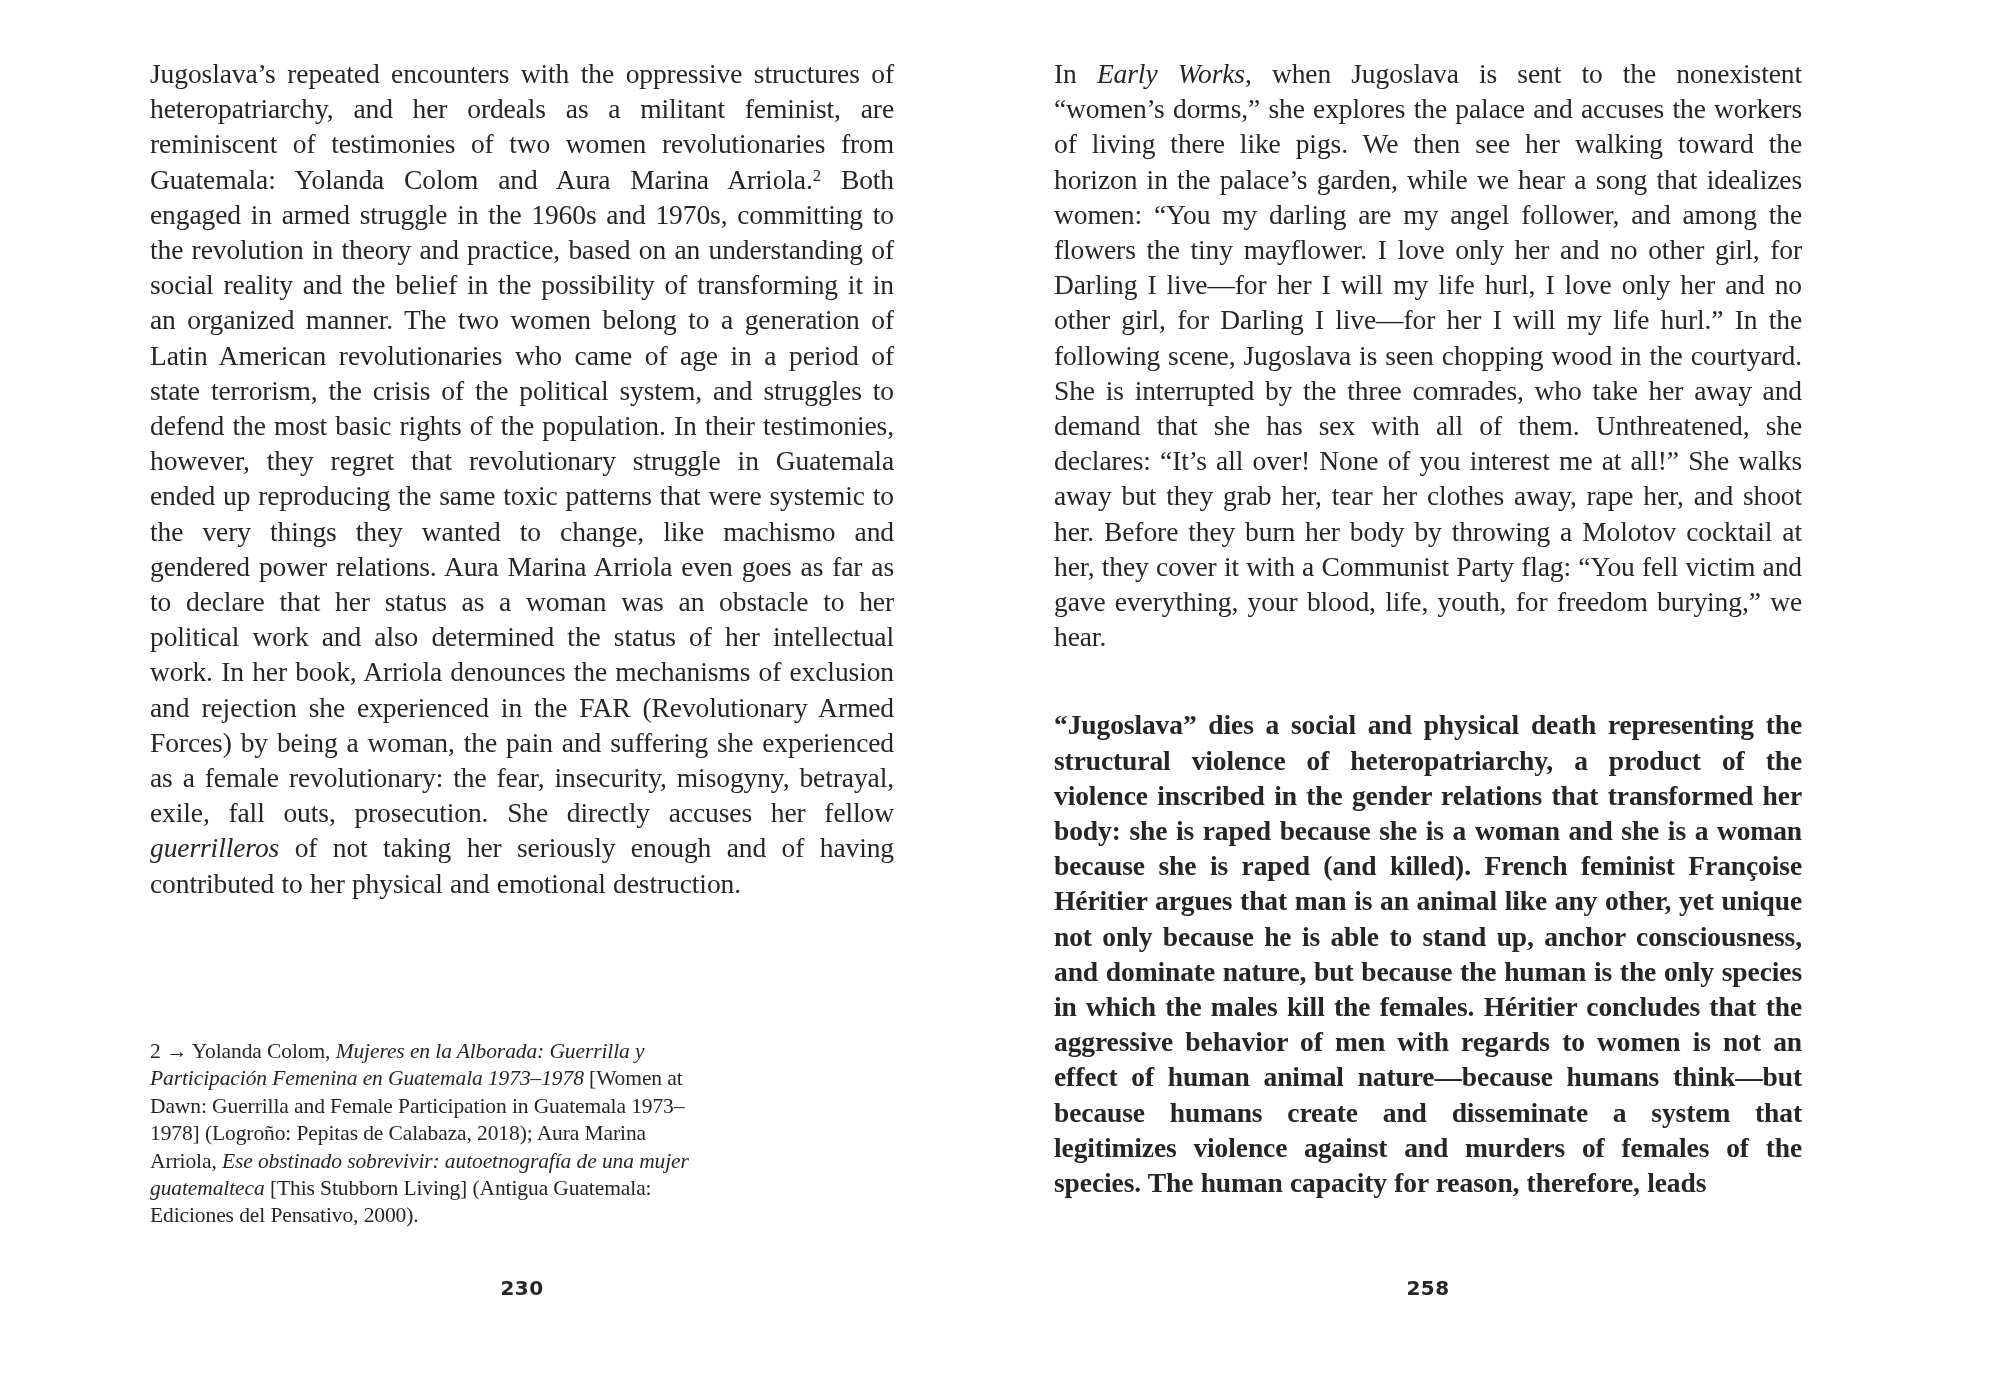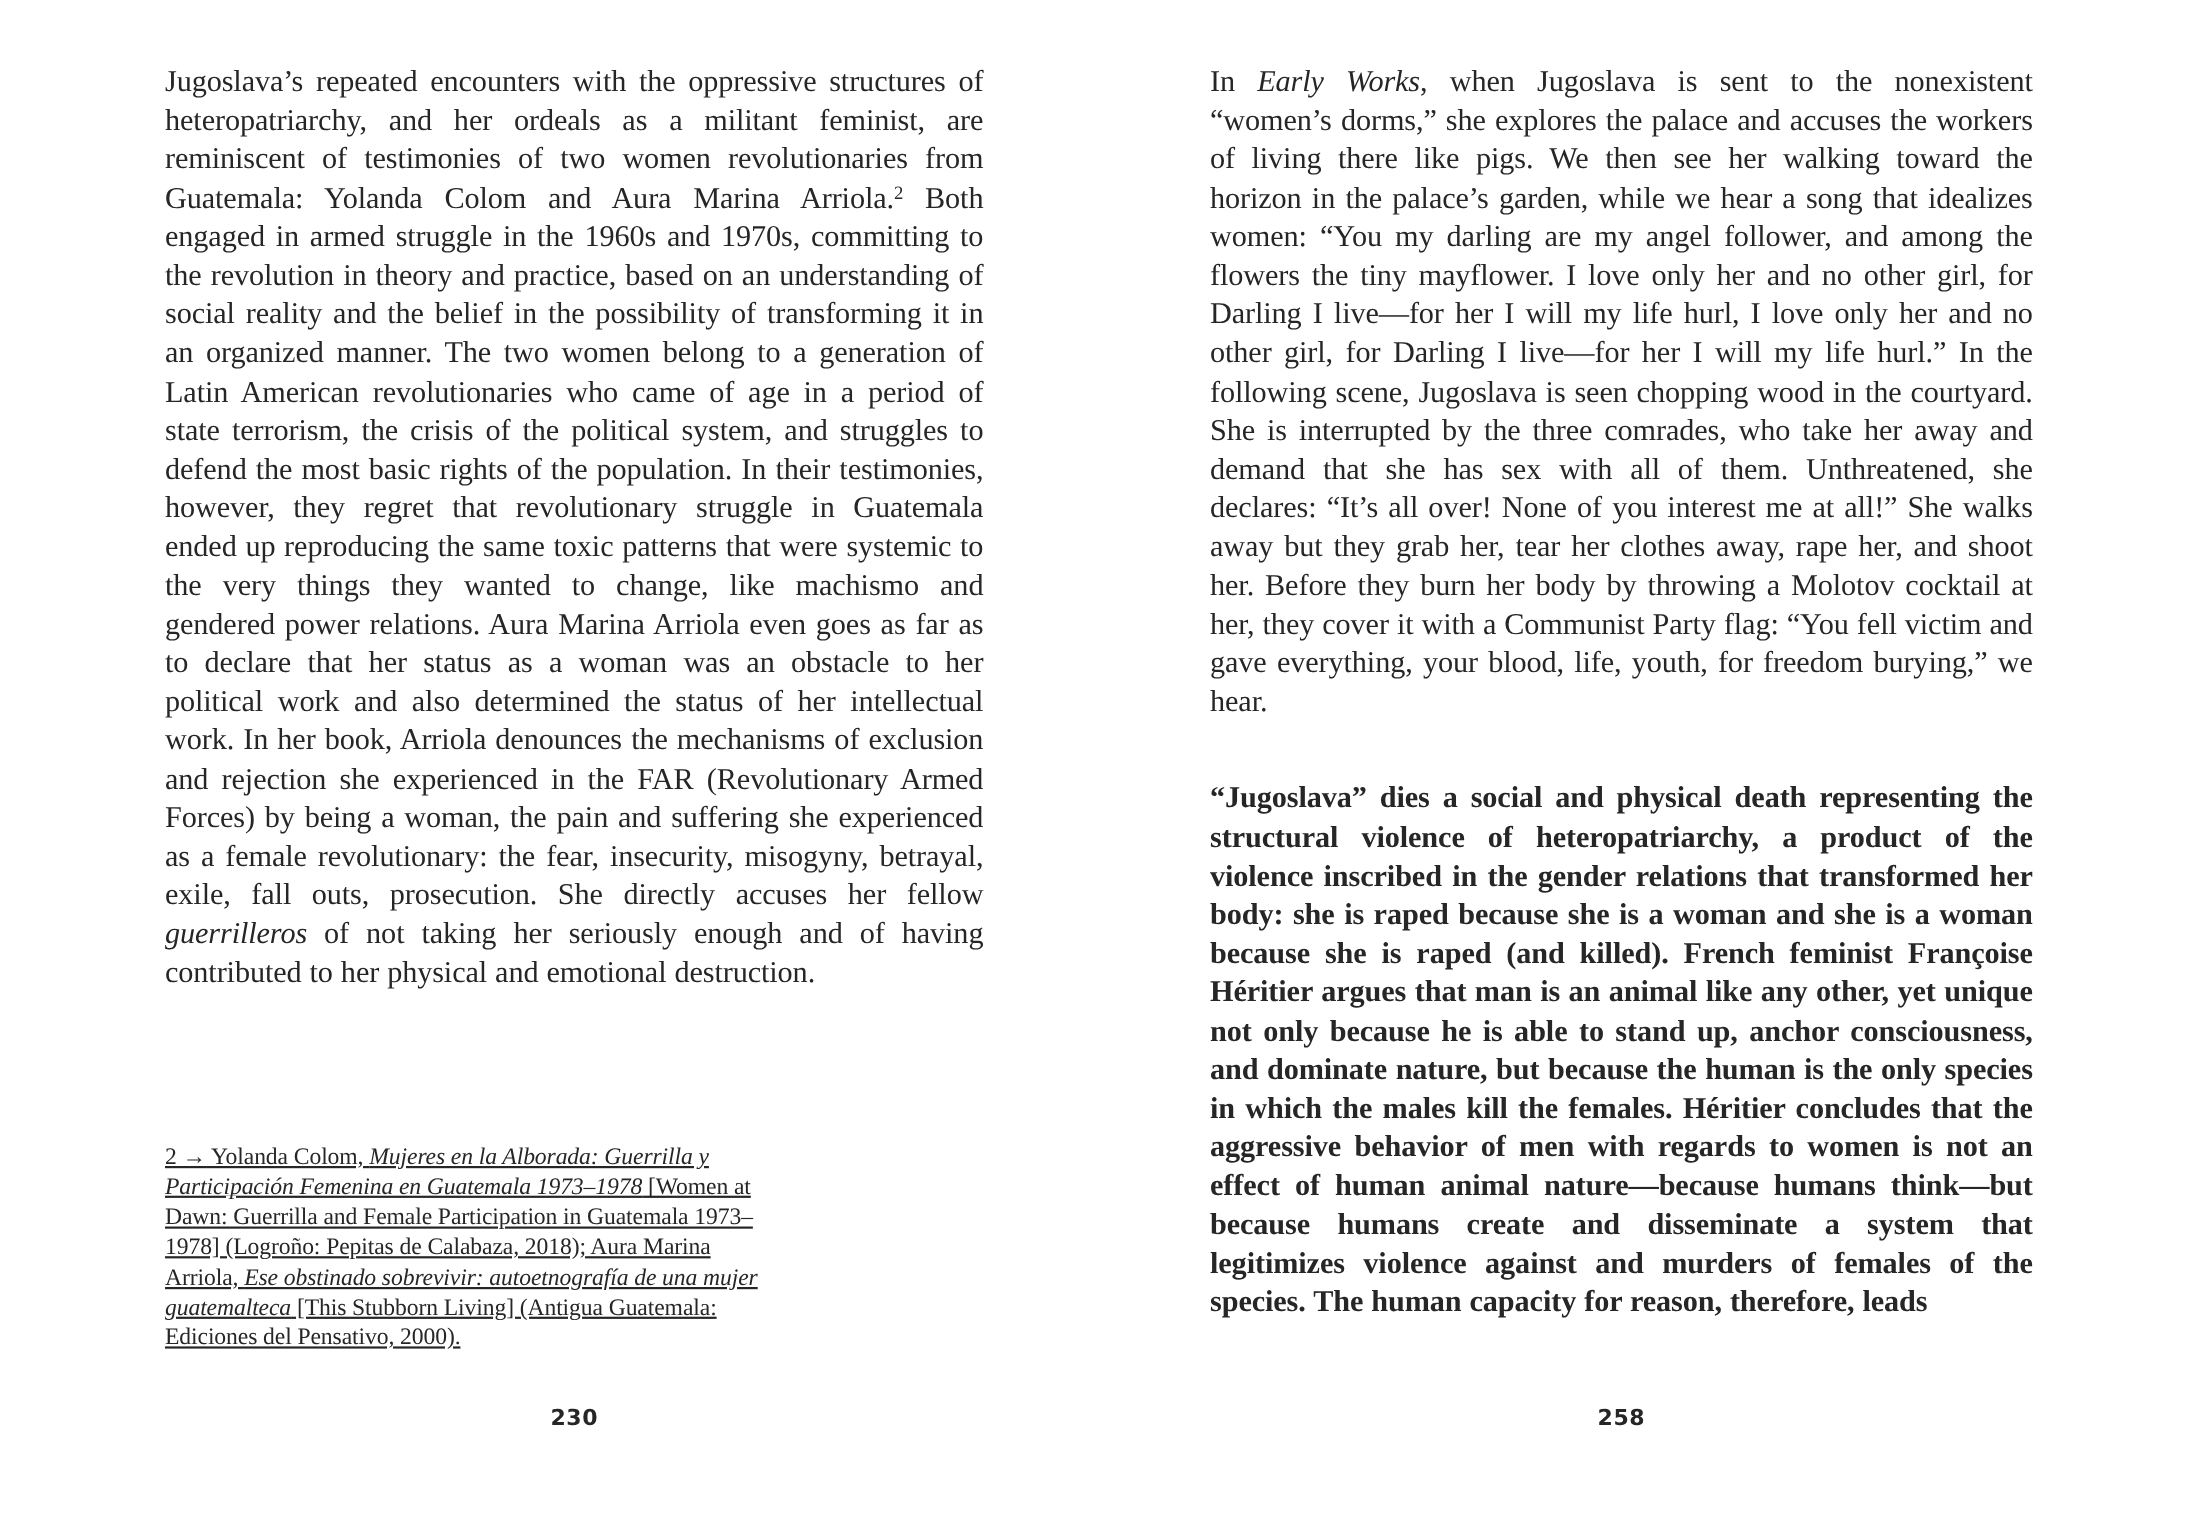--- a/index.html
+++ b/index.html
@@ -6,21 +6,21 @@
   body {
     width: 2000px; height: 1385px;
     background: #ffffff;
     font-family: "Liberation Serif", "DejaVu Serif", serif;
     color: #262626;
     overflow: hidden;
   }
   .spread { position: relative; width: 1716px; height: 1385px; background: #ffffff; }
   .page { position: absolute; top: 56px; height: 1290px; }
   .page--left  { left: 150px; width: 744px; }
-  .page--right { left: 1100px; width: 748px; }
+  .page--right { left: 1054px; width: 748px; }
 
   .body-text {
     margin: 0;
     font-size: 27.5px;
     line-height: 35.2px;
     text-align: justify;
     letter-spacing: -0.1px;
     word-spacing: 0.5px;
   }
   .para-gap { margin-top: 53px; font-weight: bold; }
@@ -36,21 +36,20 @@
   }
 
   .footnote {
     position: absolute;
     left: 0; top: 982px;
     width: 562px;
     font-size: 21.5px;
     line-height: 27.4px;
     text-align: left;
     letter-spacing: -0.1px;
-    text-decoration: underline;
   }
 
   .pagenum {
     position: absolute;
     left: 0; top: 1220px;
     width: 100%;
     text-align: center;
     font-family: "DejaVu Sans", "Liberation Sans", sans-serif;
     font-size: 20px;
     font-weight: bold;

